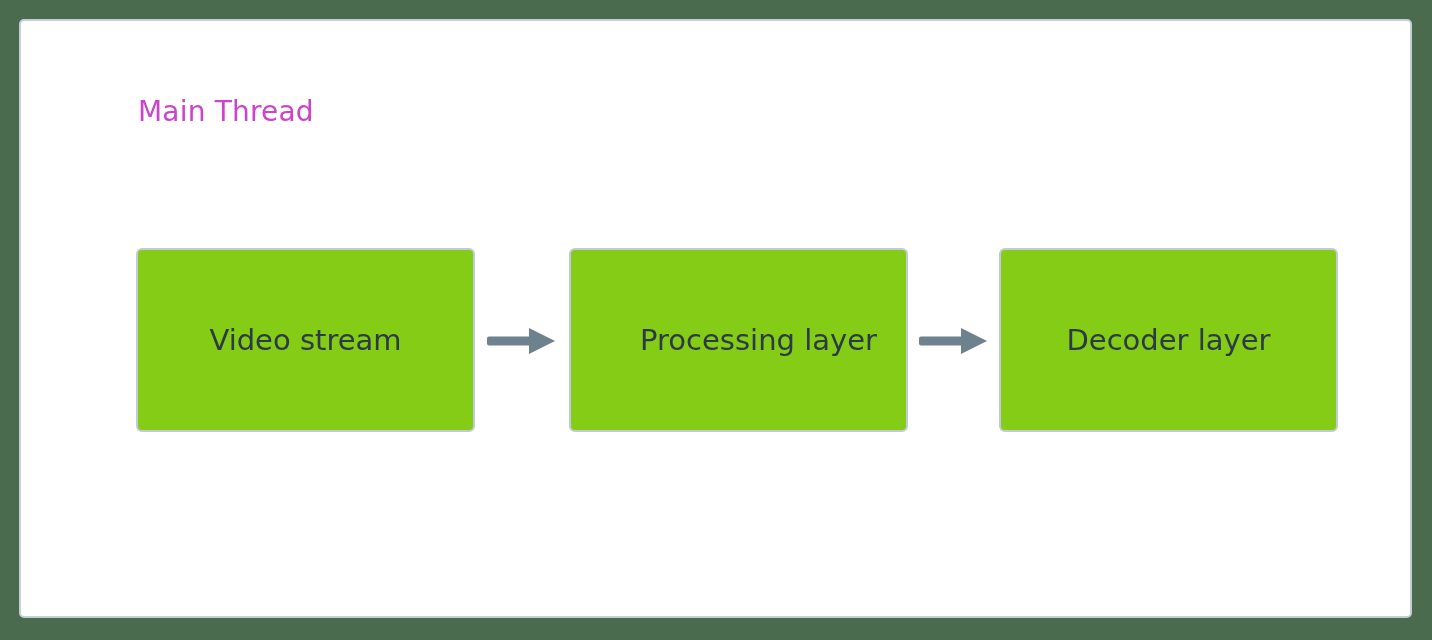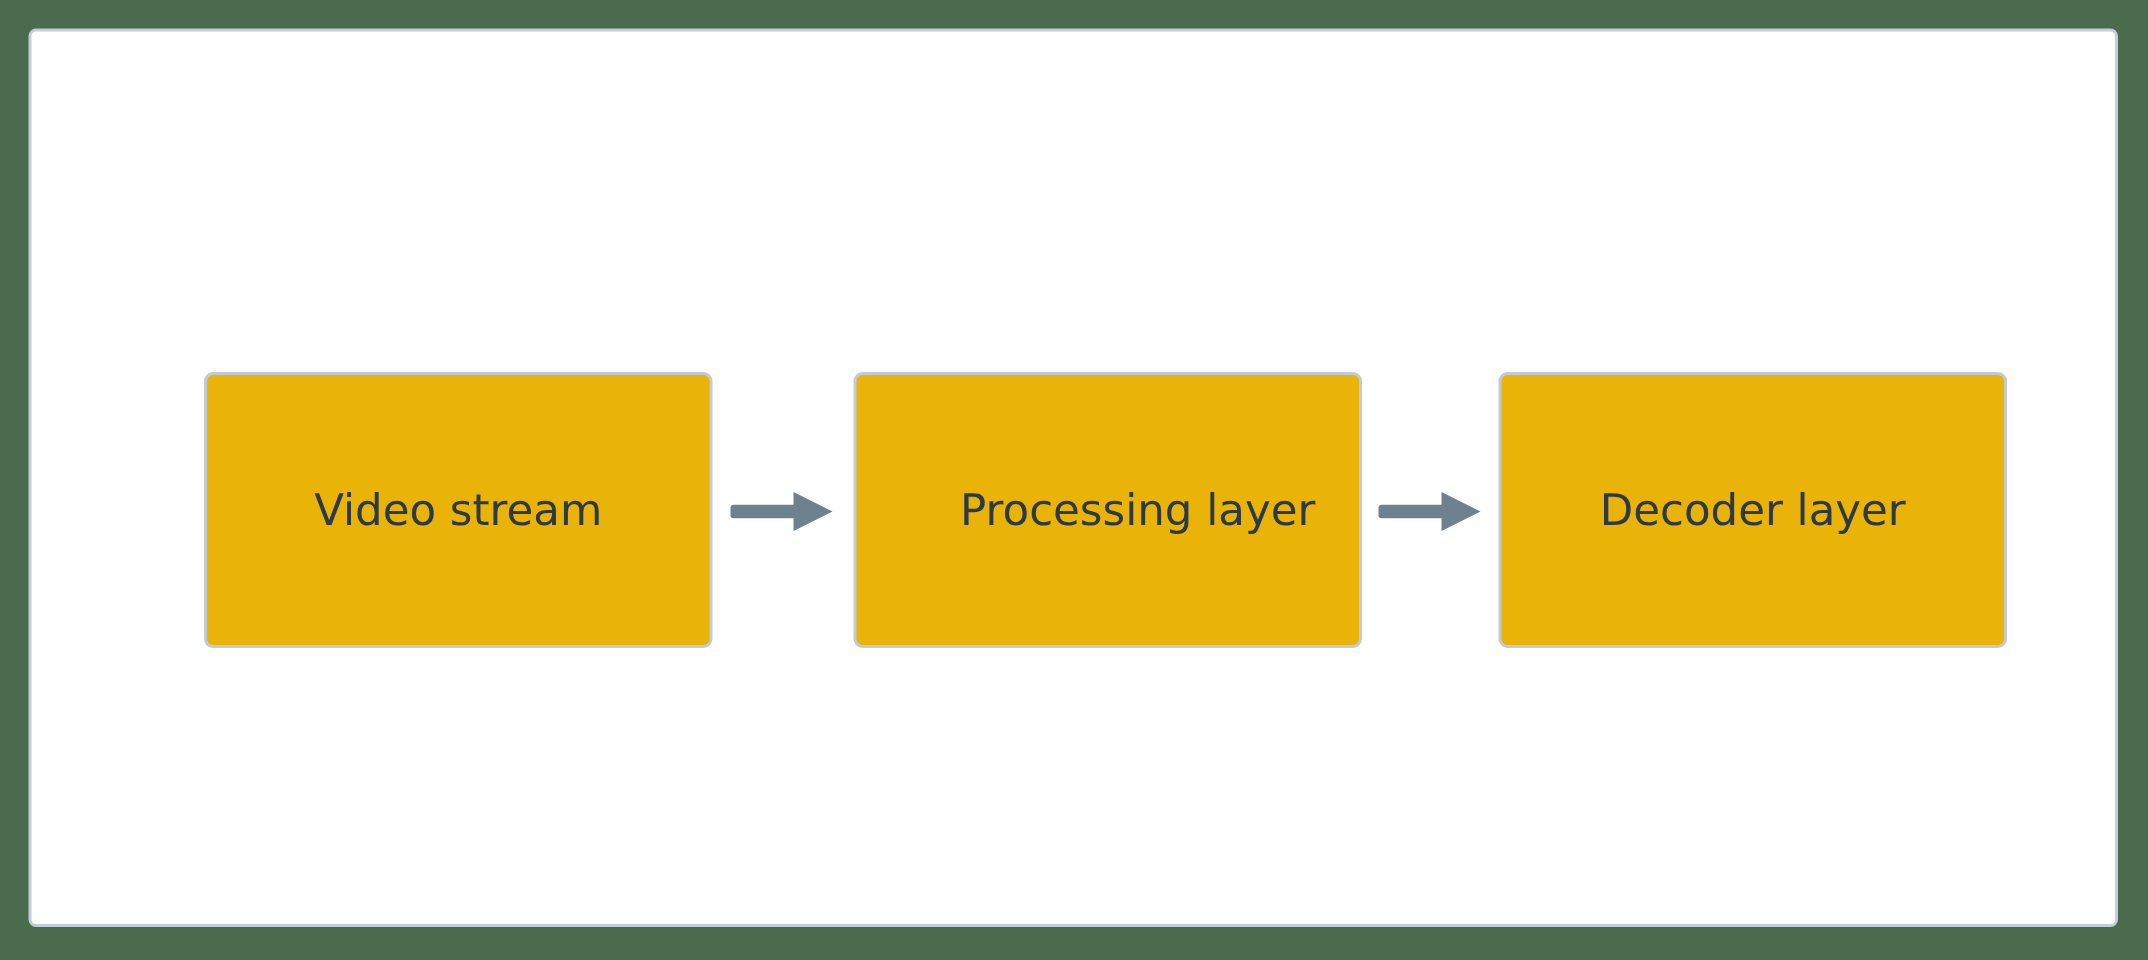--- a/index.html
+++ b/index.html
@@ -39,21 +39,21 @@
     color: #cc44cc;
     white-space: nowrap;
     letter-spacing: 0.2px;
   }
   .node-box {
     position: absolute;
     top: 227px;
     width: 339px;
     height: 184px;
     box-sizing: border-box;
-    background: #eab308;
+    background: #84cc16;
     border: 2px solid #bfcbd6;
     border-radius: 6px;
     display: flex;
     align-items: center;
     justify-content: center;
   }
   .node-label {
     font-size: 29px;
     line-height: 34px;
     color: #2c3a47;
@@ -72,20 +72,21 @@
   }
   #arrow-0 { left: 464px; }
   #arrow-1 { left: 896px; }
 </style>
 </head>
 <body>
 
 <div id="canvas">
   <div id="card">
 
+    <div id="thread-title">Main Thread</div>
 
     <div class="node-box" id="node-0">
       <span class="node-label">Video stream</span>
     </div>
 
     <svg class="flow-arrow" id="arrow-0" viewBox="0 0 72 36">
       <rect x="2" y="13.5" width="44" height="9" rx="2" fill="#6e818e"></rect>
       <polygon points="44,5 70,18 44,31" fill="#6e818e"></polygon>
     </svg>
 

